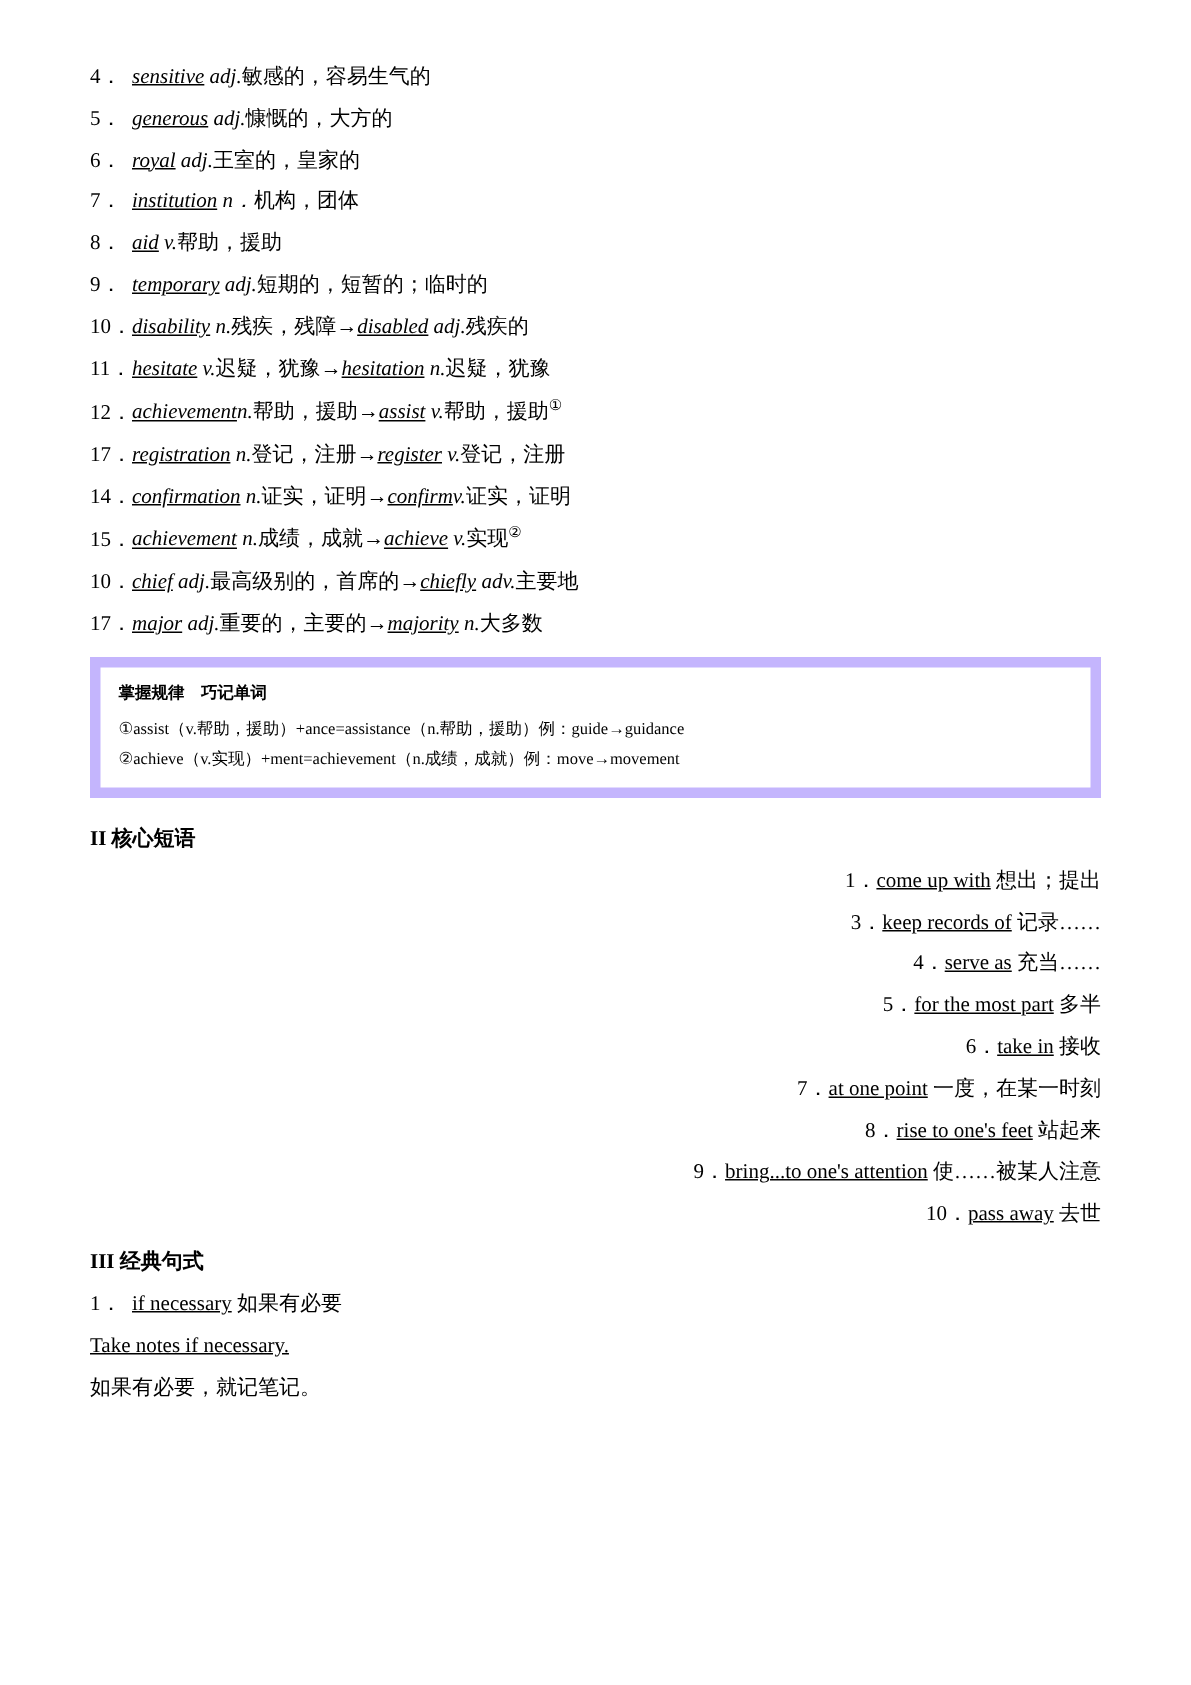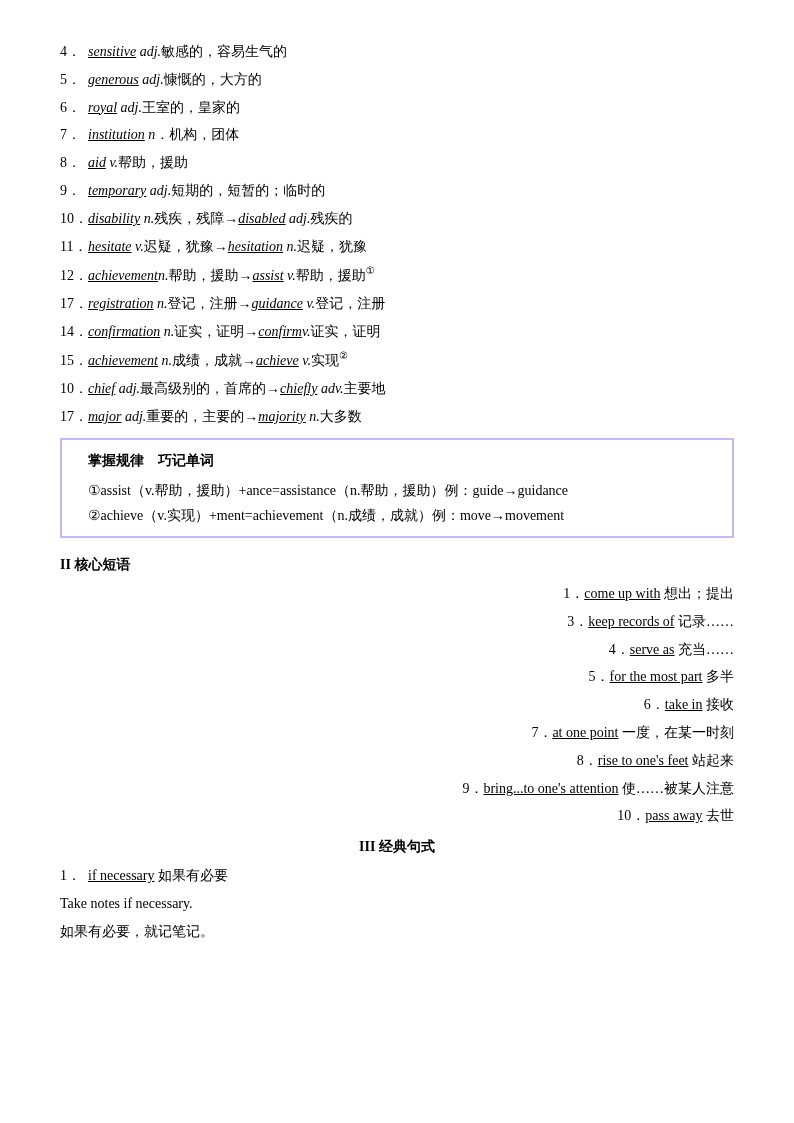--- a/index.html
+++ b/index.html
@@ -28,24 +28,24 @@
       text-decoration: underline;
       font-style: italic;
     }
     .word-pos {
       font-style: italic;
     }
     .arrow {
       font-style: normal;
     }
     .tip-box {
-      border: 2px solid #c4b5fd;
-      padding: 8px 26px;
+      border: 7px solid #c4b5fd;
+      padding: 8px 12px;
       margin: 10px 0 18px 0;
-      font-size: 14px;
+      font-size: 11px;
       line-height: 1.8;
     }
     .tip-box .tip-title {
       font-weight: bold;
       margin-bottom: 4px;
     }
     .section-title {
       font-weight: bold;
       margin: 10px 0 8px 0;
       font-size: 14px;
@@ -59,30 +59,30 @@
       line-height: 1.7;
     }
     .phrase-en {
       text-decoration: underline;
     }
     .sentence-section {
       margin-top: 10px;
     }
     .sentence-section .section-title {
       font-weight: bold;
-      text-align: center;
     }
     .sentence-list {
       list-style: none;
     }
     .sentence-list li {
       margin-bottom: 4px;
       line-height: 1.7;
     }
     .example-en {
+      text-decoration: underline;
     }
     sup {
       font-size: 10px;
     }
     .num {
       display: inline-block;
       min-width: 28px;
     }
   </style>
 </head>
@@ -110,21 +110,21 @@
   <li>
     <span class="num">10．</span><span class="word-en">disability</span> <span class="word-pos">n.</span>残疾，残障<span class="arrow">→</span><span class="word-en">disabled</span> <span class="word-pos">adj.</span>残疾的
   </li>
   <li>
     <span class="num">11．</span><span class="word-en">hesitate</span> <span class="word-pos">v.</span>迟疑，犹豫<span class="arrow">→</span><span class="word-en">hesitation</span> <span class="word-pos">n.</span>迟疑，犹豫
   </li>
   <li>
     <span class="num">12．</span><span class="word-en">achievement</span><span class="word-pos">n.</span>帮助，援助<span class="arrow">→</span><span class="word-en">assist</span> <span class="word-pos">v.</span>帮助，援助<sup>①</sup>
   </li>
   <li>
-    <span class="num">17．</span><span class="word-en">registration</span> <span class="word-pos">n.</span>登记，注册<span class="arrow">→</span><span class="word-en">guidance</span> <span class="word-pos">v.</span>登记，注册
+    <span class="num">17．</span><span class="word-en">registration</span> <span class="word-pos">n.</span>登记，注册<span class="arrow">→</span><span class="word-en">register</span> <span class="word-pos">v.</span>登记，注册
   </li>
   <li>
     <span class="num">14．</span><span class="word-en">confirmation</span> <span class="word-pos">n.</span>证实，证明<span class="arrow">→</span><span class="word-en">confirm</span><span class="word-pos">v.</span>证实，证明
   </li>
   <li>
     <span class="num">15．</span><span class="word-en">achievement</span> <span class="word-pos">n.</span>成绩，成就<span class="arrow">→</span><span class="word-en">achieve</span> <span class="word-pos">v.</span>实现<sup>②</sup>
   </li>
   <li>
     <span class="num">10．</span><span class="word-en">chief</span> <span class="word-pos">adj.</span>最高级别的，首席的<span class="arrow">→</span><span class="word-en">chiefly</span> <span class="word-pos">adv.</span>主要地
   </li>

